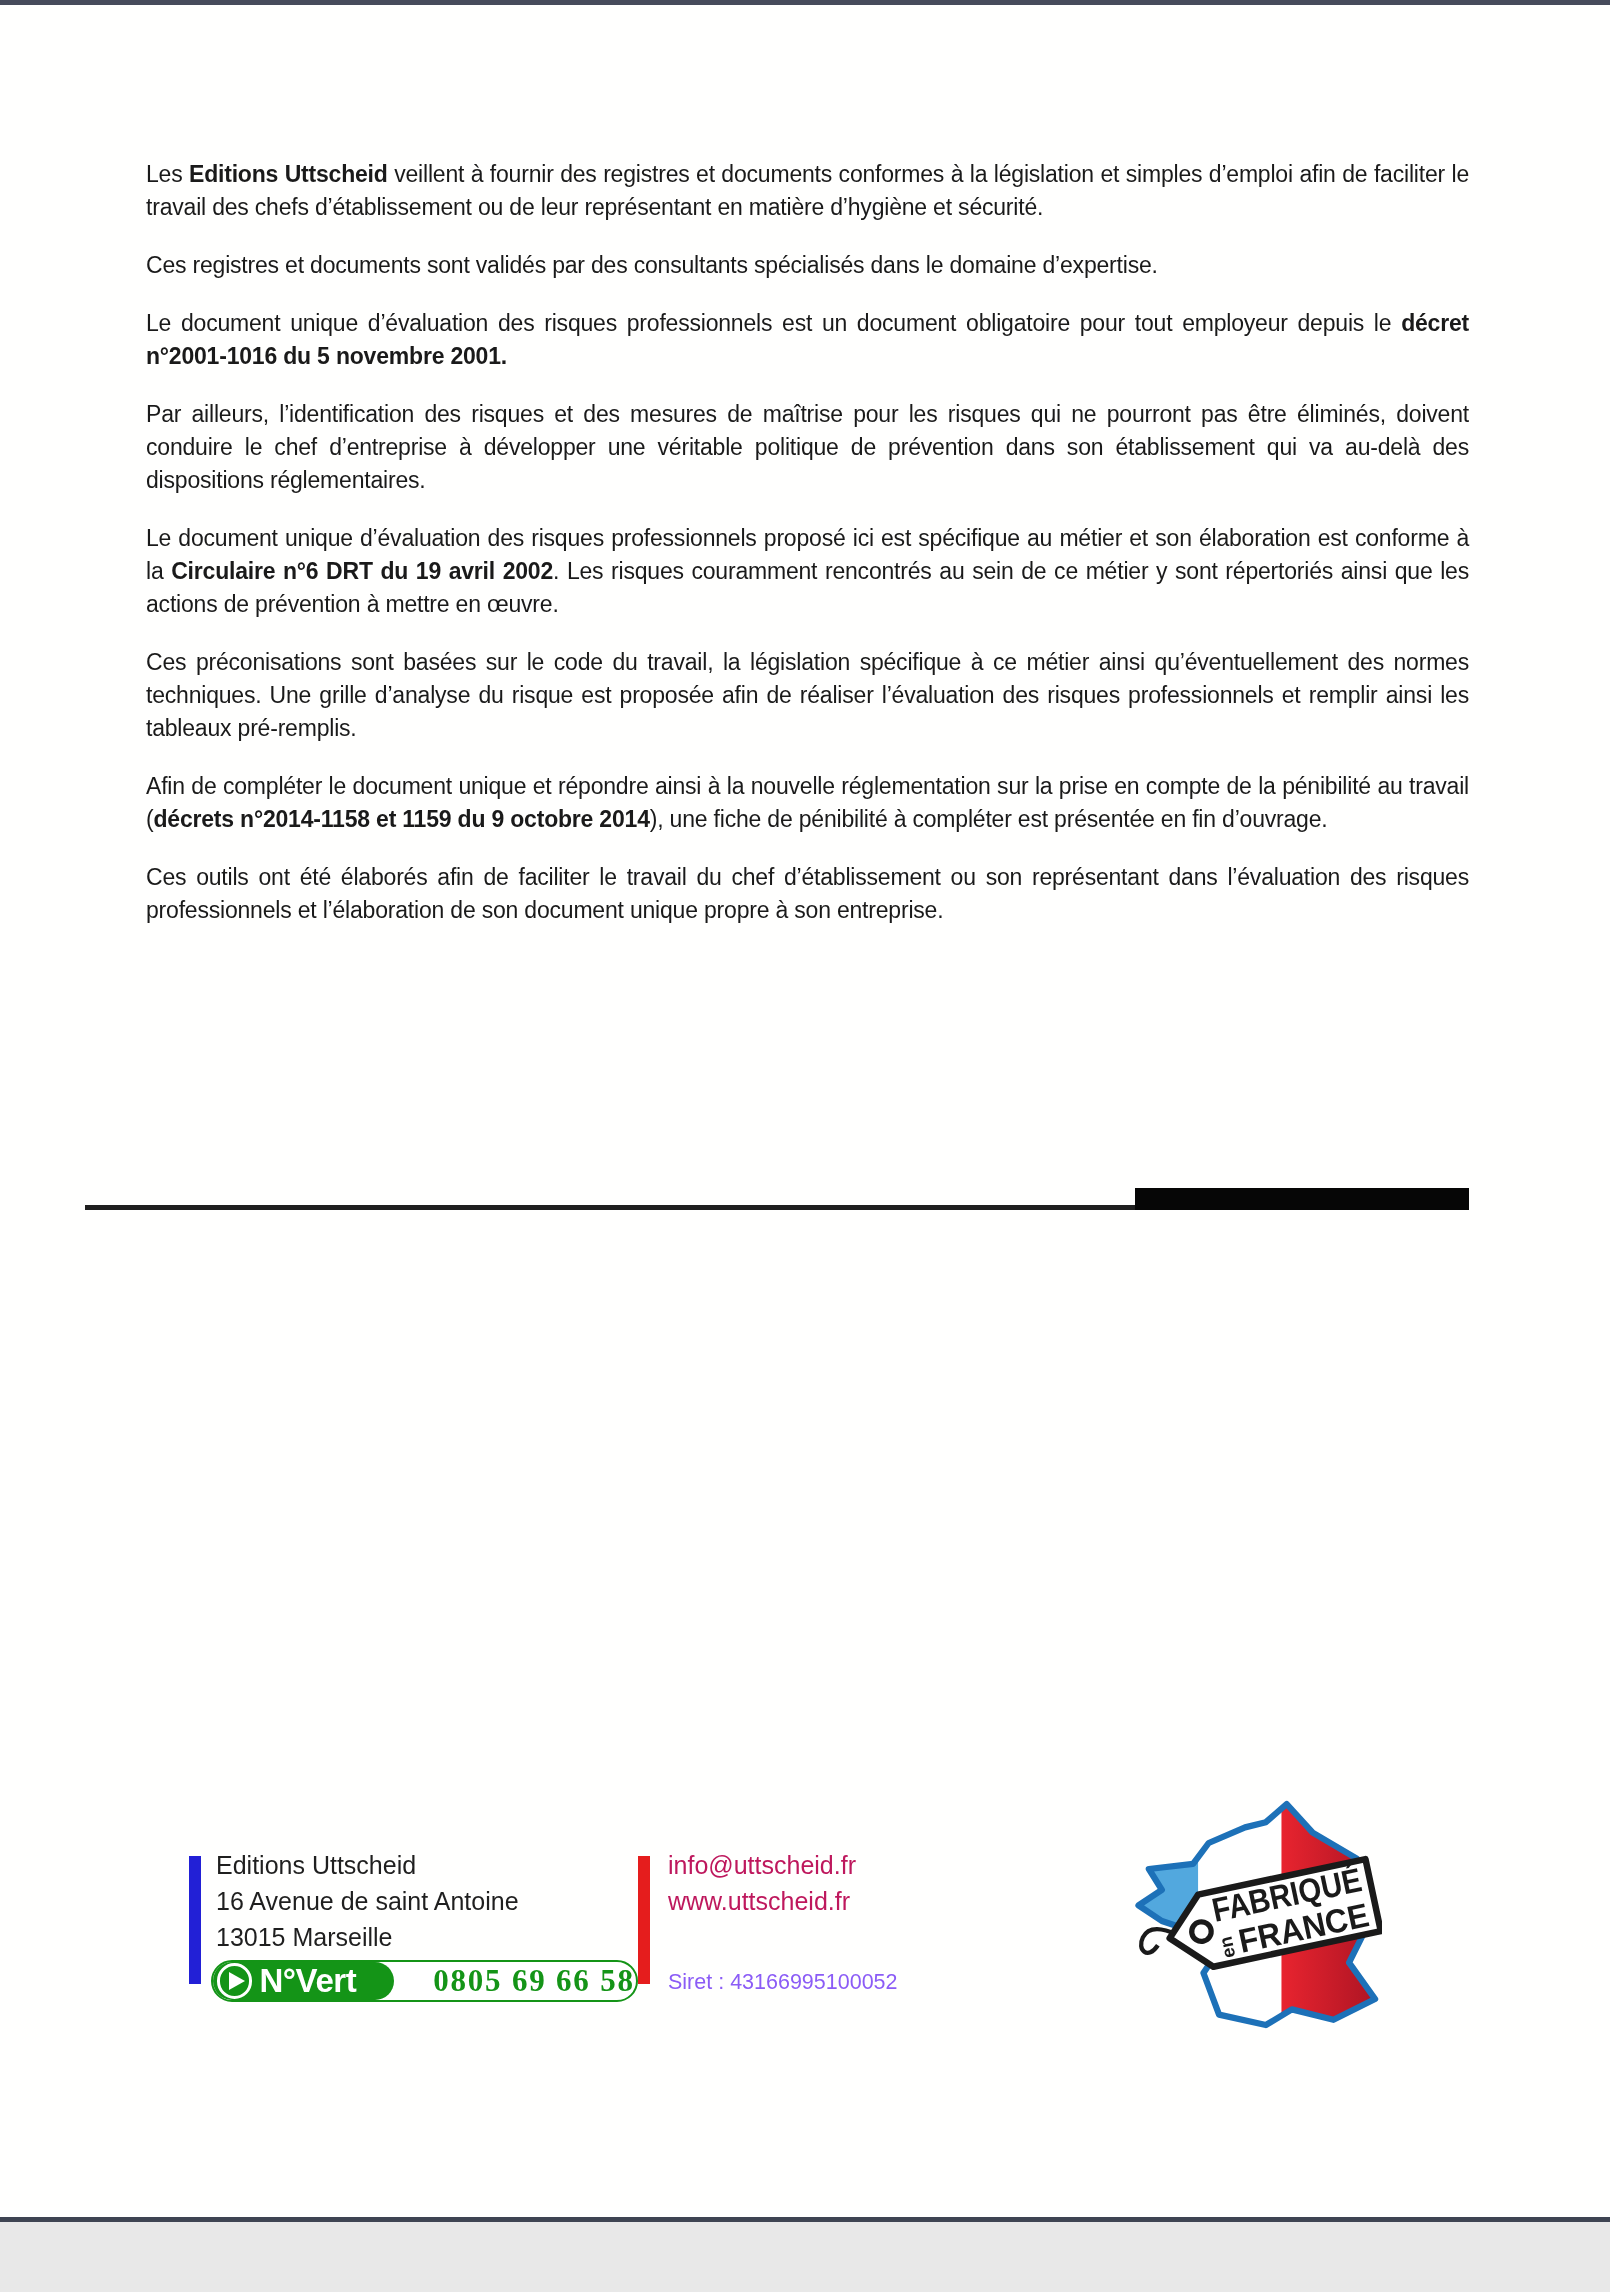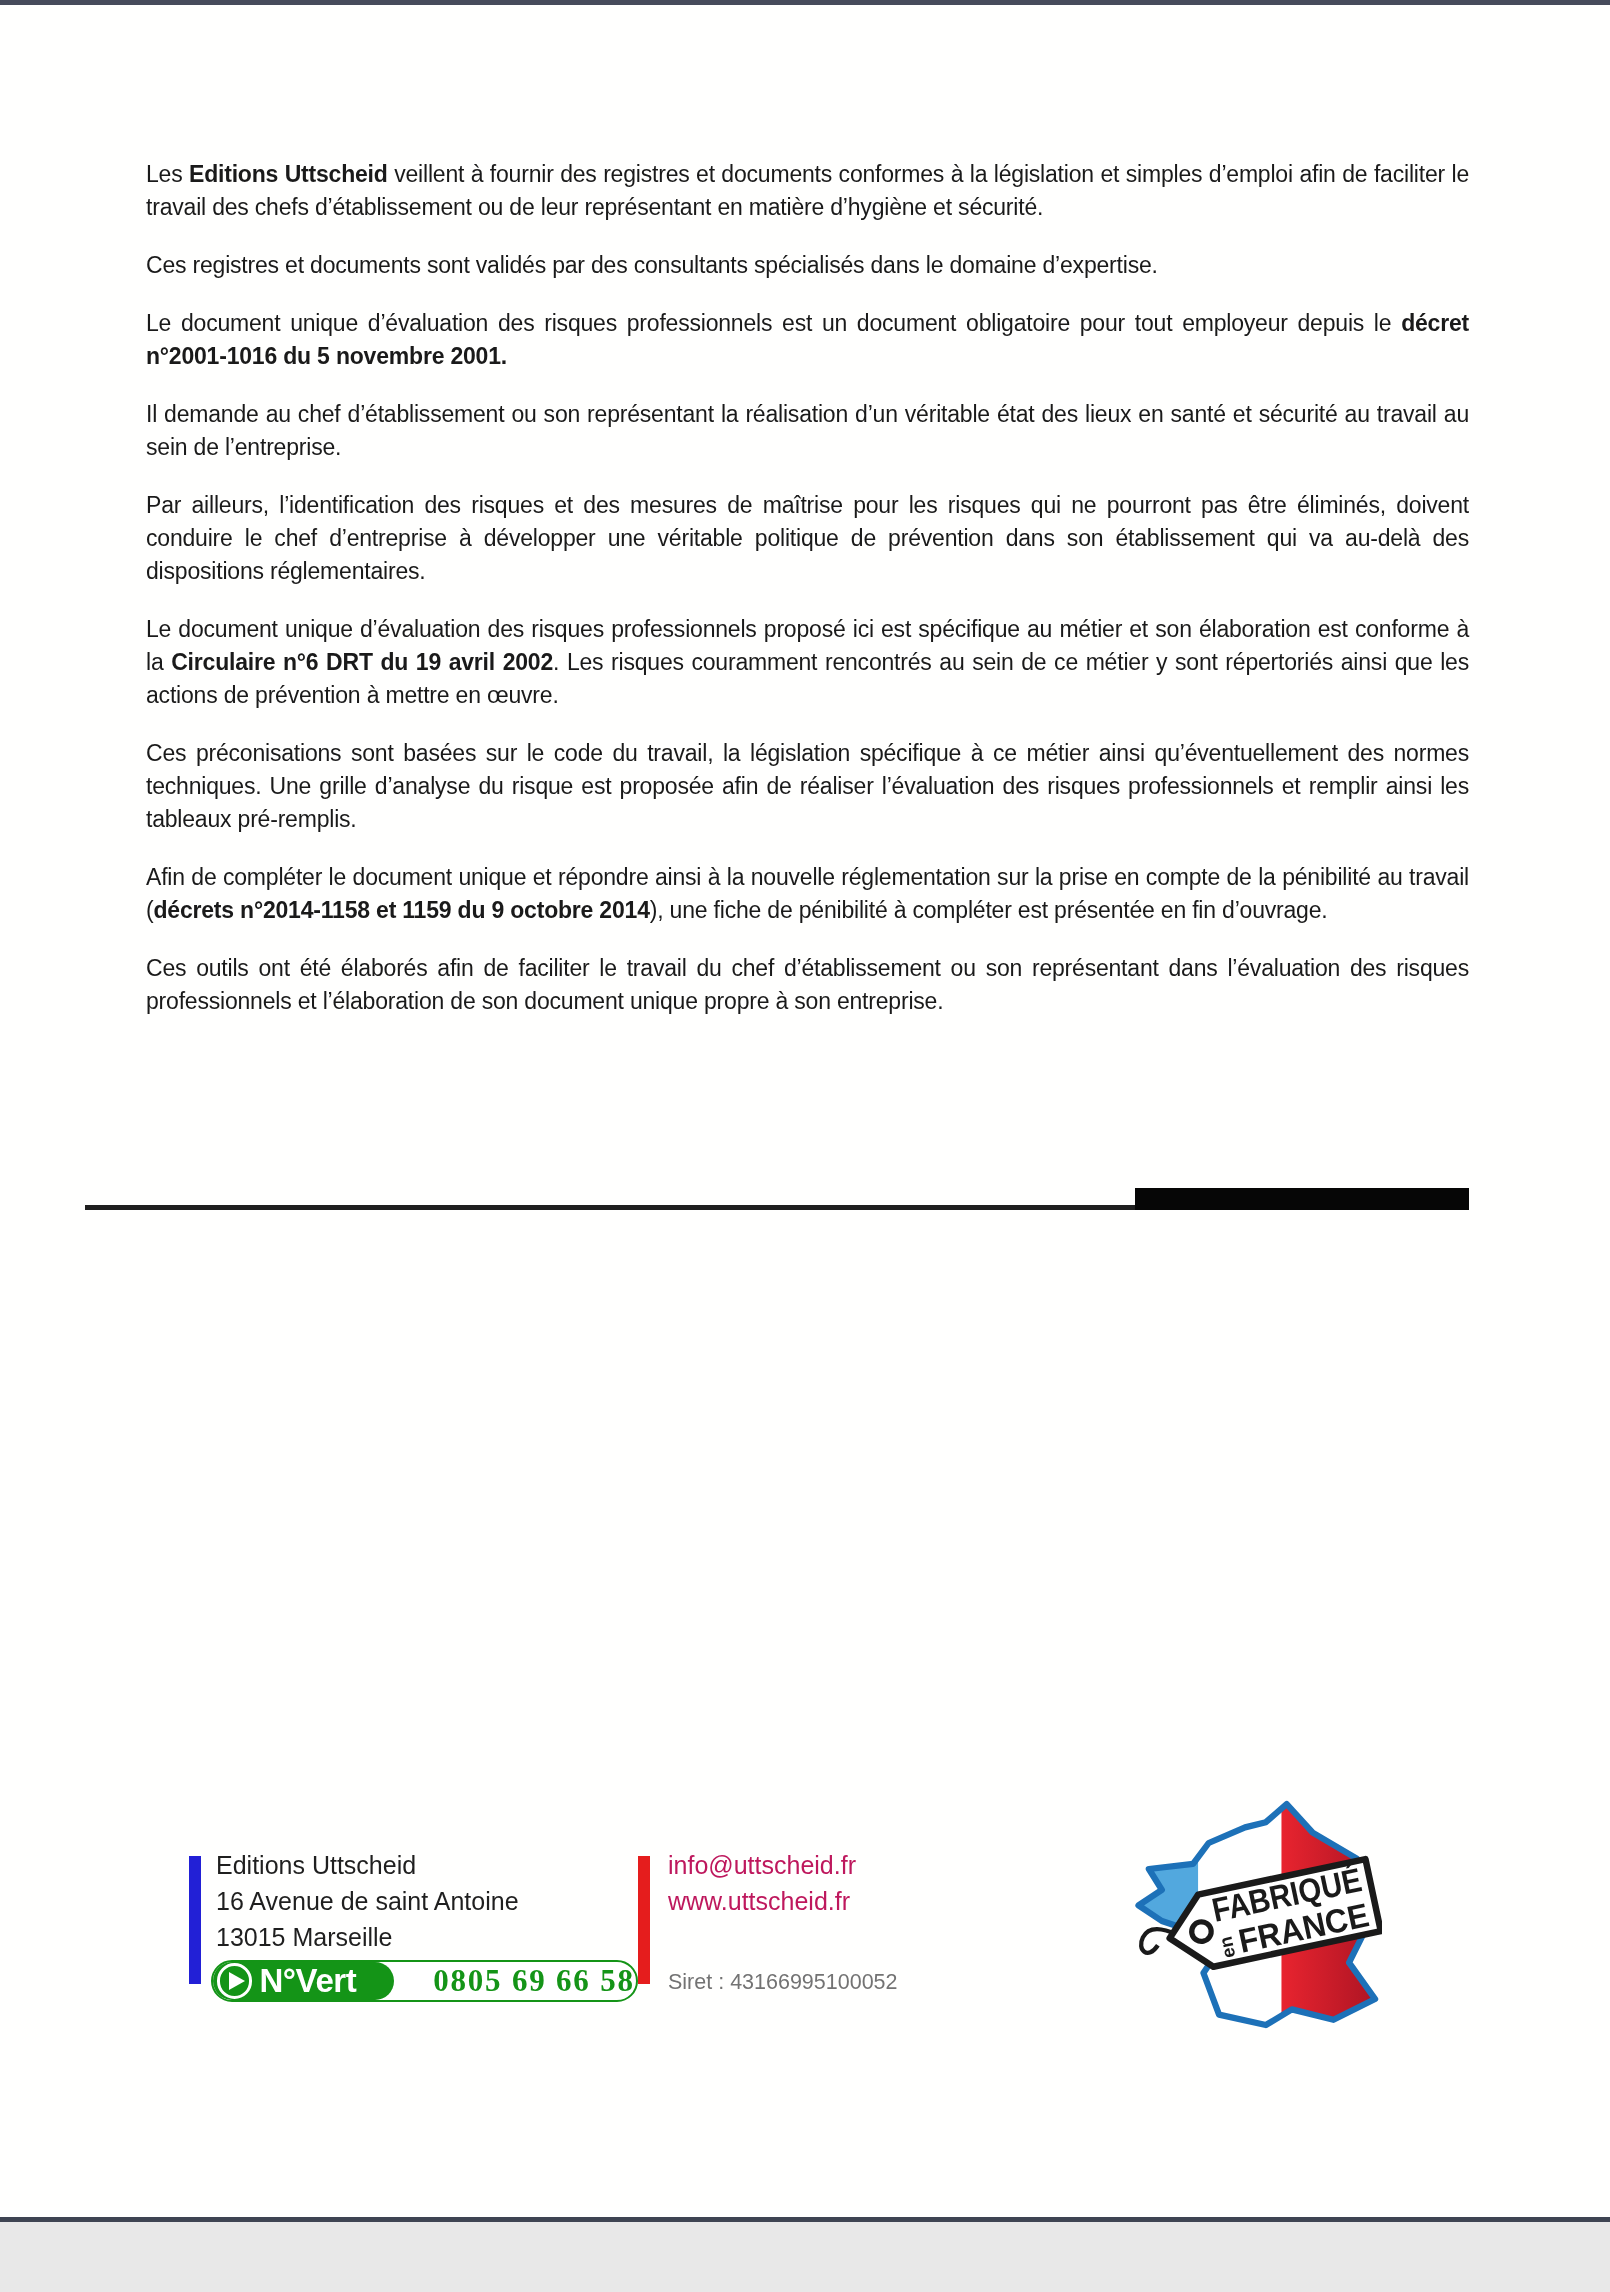--- a/index.html
+++ b/index.html
@@ -29,21 +29,21 @@
   .divider-block{position:absolute;left:1135px;top:1188px;width:334px;height:22.4px;background:#060606;}
 
   
   .footer{position:absolute;inset:0;}
   .vbar{position:absolute;top:1856px;width:11.6px;height:128px;}
   .vbar.blue{left:189px;background:#2220d6;}
   .vbar.red{left:638px;background:#e51d1d;}
 
   .address{position:absolute;left:216px;top:1847px;font-size:25px;line-height:36px;color:#1f1f1f;}
   .contact{position:absolute;left:668px;top:1847px;font-size:25px;line-height:36px;color:#be185d;}
-  .siret{position:absolute;left:668px;top:1969px;font-size:21.5px;line-height:27px;color:#737373;}
+  .siret{position:absolute;left:668px;top:1969px;font-size:21.5px;line-height:27px;color:#8b5cf6;}
 
   .nvert{
     position:absolute;left:211px;top:1960px;width:427px;height:42px;
     box-sizing:border-box;border:2.7px solid #149417;border-radius:23px;
     background:#ffffff;display:flex;align-items:stretch;overflow:hidden;
   }
   .nvert-left{
     flex:none;width:181px;background:#149417;border-radius:0 20.6px 20.6px 0;
     display:flex;align-items:center;color:#ffffff;
   }
@@ -70,21 +70,20 @@
 <body>
 
 <div class="page">
 
   <div class="edge-bar top"></div>
 
   <div class="content">
       <p class="para"><span>Les </span><strong>Editions Uttscheid</strong><span> veillent à fournir des registres et documents conformes à la législation et simples d’emploi afin de faciliter le travail des chefs d’établissement ou de leur représentant en matière d’hygiène et sécurité.</span></p>
       <p class="para"><span>Ces registres et documents sont validés par des consultants spécialisés dans le domaine d’expertise.</span></p>
       <p class="para"><span>Le document unique d’évaluation des risques professionnels est un document obligatoire pour tout employeur depuis le </span><strong>décret n°2001-1016 du 5 novembre 2001.</strong></p>
-      <p class="para"><span>Il demande au chef d’établissement ou son représentant la réalisation d’un véritable état des lieux en santé et sécurité au travail au sein de l’entreprise.</span></p>
       <p class="para"><span>Par ailleurs, l’identification des risques et des mesures de maîtrise pour les risques qui ne pourront pas être éliminés, doivent conduire le chef d’entreprise à développer une véritable politique de prévention dans son établissement qui va au-delà des dispositions réglementaires.</span></p>
       <p class="para"><span>Le document unique d’évaluation des risques professionnels proposé ici est spécifique au métier et son élaboration est conforme à la </span><strong>Circulaire n°6 DRT du 19 avril 2002</strong><span>. Les risques couramment rencontrés au sein de ce métier y sont répertoriés ainsi que les actions de prévention  à mettre en œuvre.</span></p>
       <p class="para"><span>Ces préconisations sont basées sur le code du travail, la législation spécifique à ce métier ainsi qu’éventuellement des normes techniques. Une grille d’analyse du risque est proposée afin de réaliser l’évaluation des risques professionnels et remplir ainsi les tableaux pré-remplis.</span></p>
       <p class="para"><span>Afin de compléter le document unique et répondre ainsi à la nouvelle réglementation  sur la prise en compte de la pénibilité au travail (</span><strong>décrets n°2014-1158 et 1159 du 9 octobre 2014</strong><span>), une fiche de pénibilité à compléter est présentée en fin d’ouvrage.</span></p>
       <p class="para"><span>Ces outils ont été élaborés afin de faciliter le travail du chef d’établissement ou son représentant dans l’évaluation des risques professionnels et l’élaboration de son document unique propre à son entreprise.</span></p>
     </div>
 
   <div class="divider-line"></div>
   <div class="divider-block"></div>
 

